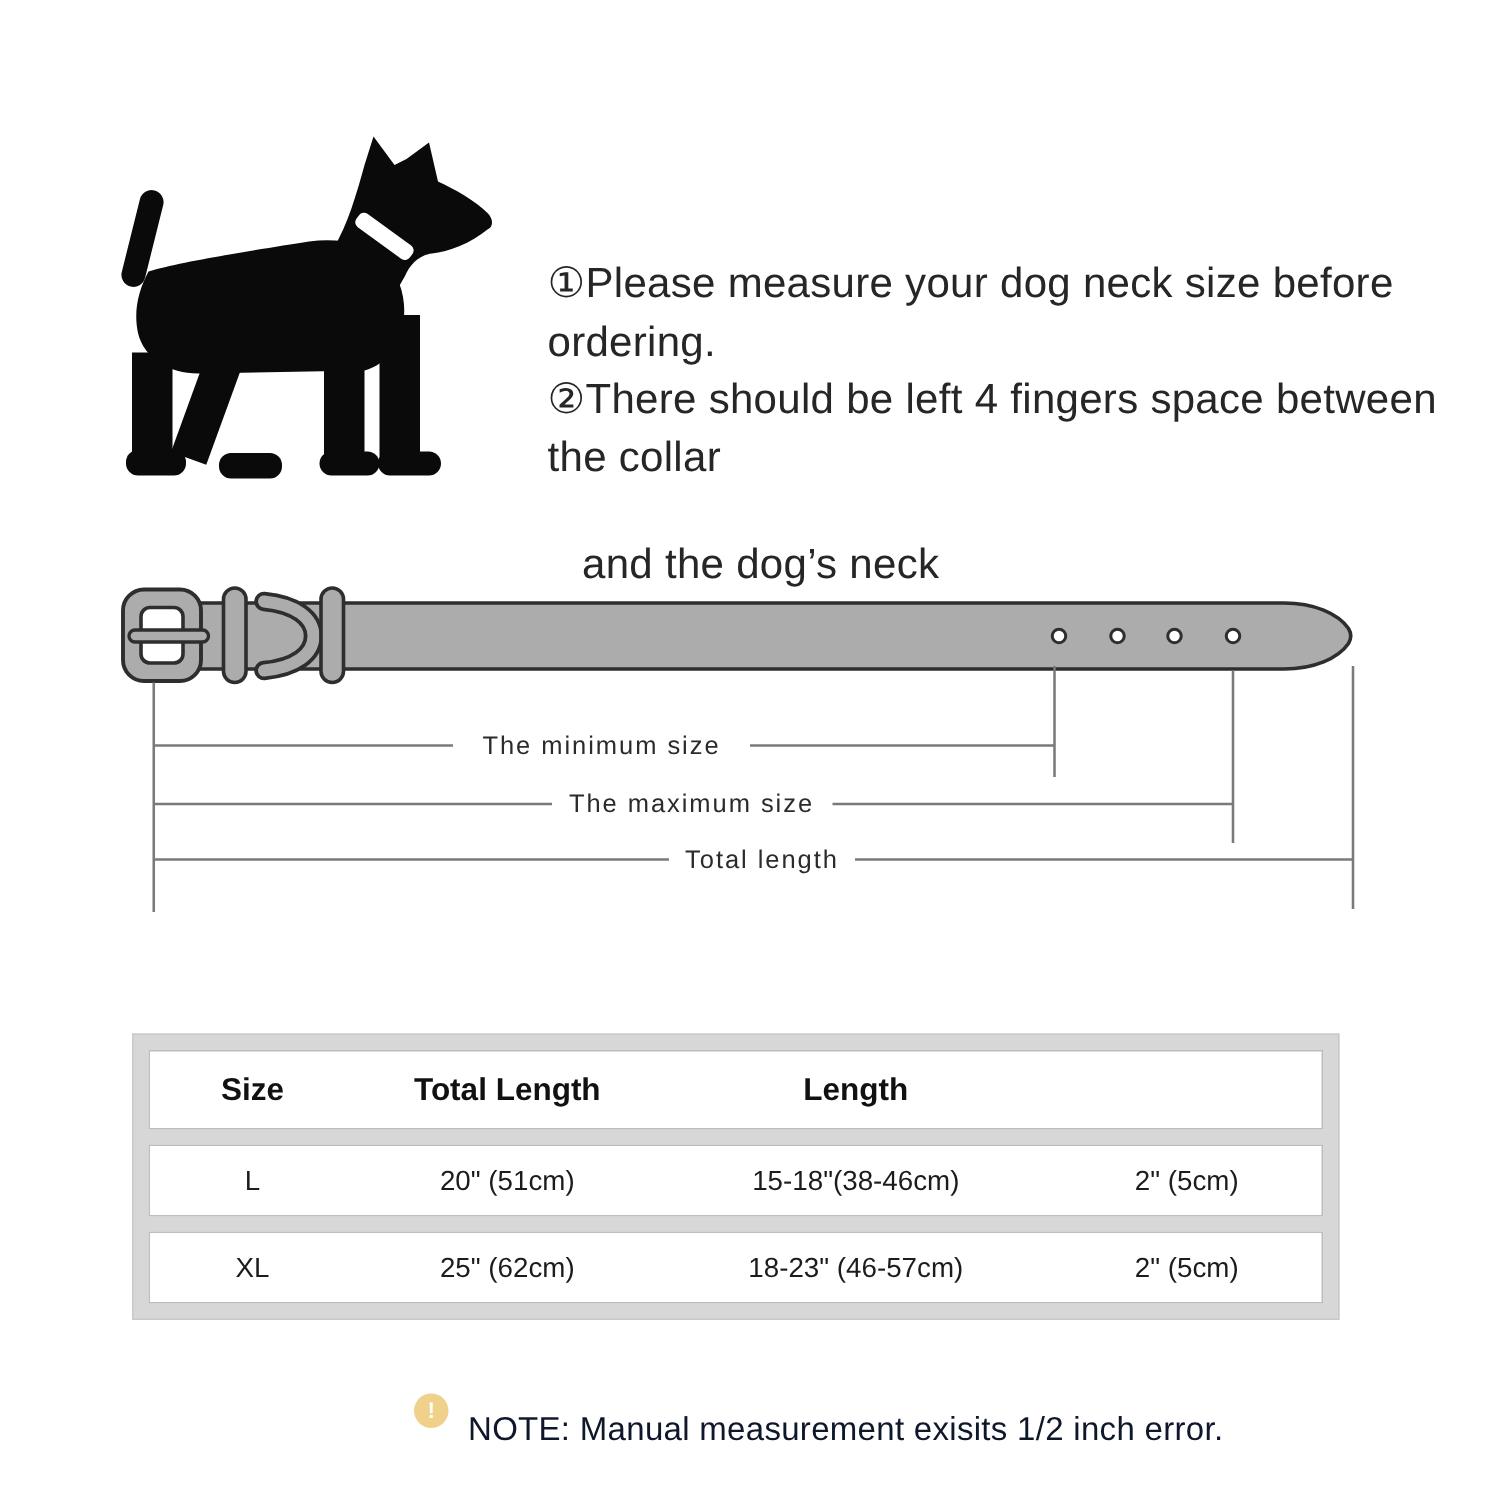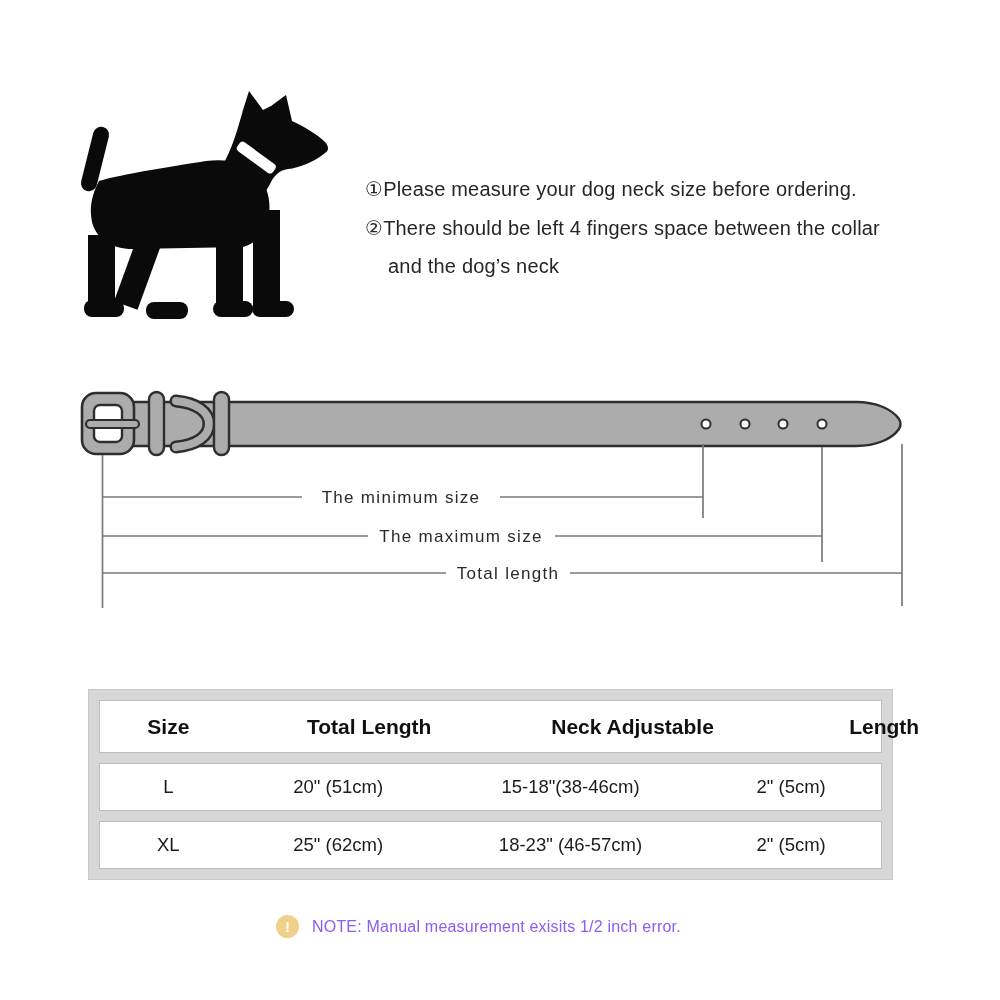--- a/index.html
+++ b/index.html
@@ -6,48 +6,48 @@
   body {
     width:1000px; height:1000px; background:#ffffff; position:relative;
     font-family:"Liberation Sans","DejaVu Sans",sans-serif; color:#222;
     overflow:hidden;
   }
   .dog-svg { position:absolute; left:72px; top:82px; width:268px; height:260px; }
   .collar-svg { position:absolute; left:0; top:378px; width:1000px; height:245px; }
 
   .instructions {
     position:absolute; left:365px; top:170px; width:610px;
-    font-size:20px; line-height:38.5px; color:#262626;
+    font-size:28px; line-height:38.5px; color:#262626;
     letter-spacing:0.2px;
   }
-  .instructions .cont { padding-left:23px; }
+  .instructions .cont { padding-left:23px;margin-top:33px; }
 
   .size-table {
     position:absolute; left:88px; top:689px; width:805px; box-sizing:border-box;
     background:#d7d7d7; border:1px solid #c9c9c9; padding:10px;
     display:flex; flex-direction:column; gap:10px;
   }
   .t-row {
     background:#ffffff; border:1px solid #bdbdbd; box-sizing:border-box;
     display:grid; grid-template-columns:17.5% 26% 33.5% 23%;
     align-items:center; text-align:center;
   }
-  .t-head { height:53px; font-weight:bold; font-size:21px; color:#111;gap:31px; }
+  .t-head { height:53px; font-weight:bold; font-size:21px; color:#111; }
   .t-data { height:48px; font-size:18.5px; color:#1c1c1c; }
 
   .note {
     position:absolute; left:276px; top:915px;
     display:flex; align-items:center; gap:13px;
   }
   .note-icon {
     width:23px; height:23px; border-radius:50%; background:#efd18b;
     color:#fffdf6; font-weight:bold; font-size:15px; line-height:23px;
     text-align:center; flex:0 0 auto;
   }
-  .note-text { font-size:16px; color:#8b5cf6; letter-spacing:0.2px; }
+  .note-text { font-size:22px; color:#0f172a; letter-spacing:0.2px;margin-top:25px; }
 
   .meas-label {
     font-family:"Liberation Sans","DejaVu Sans",sans-serif;
     font-size:17px; letter-spacing:1.3px; fill:#2b2b2b;
   }
 </style>
 </head>
 <body>
 
 <svg class="dog-svg" viewBox="72 82 268 260" xmlns="http://www.w3.org/2000/svg">
@@ -124,21 +124,20 @@
   </g>
   <text class="meas-label" x="401" y="497" text-anchor="middle" dominant-baseline="central">The minimum size</text>
   <text class="meas-label" x="461" y="536" text-anchor="middle" dominant-baseline="central">The maximum size</text>
   <text class="meas-label" x="508" y="573" text-anchor="middle" dominant-baseline="central">Total length</text>
 </svg>
 
 <div class="size-table">
   <div class="t-row t-head">
     <div>Size</div>
     <div>Total Length</div>
-    <div>Neck Adjustable</div>
     <div>Length</div>
   </div>
   <div class="t-row t-data">
     <div>L</div>
     <div>20" (51cm)</div>
     <div>15-18"(38-46cm)</div>
     <div>2" (5cm)</div>
   </div>
   <div class="t-row t-data">
     <div>XL</div>

